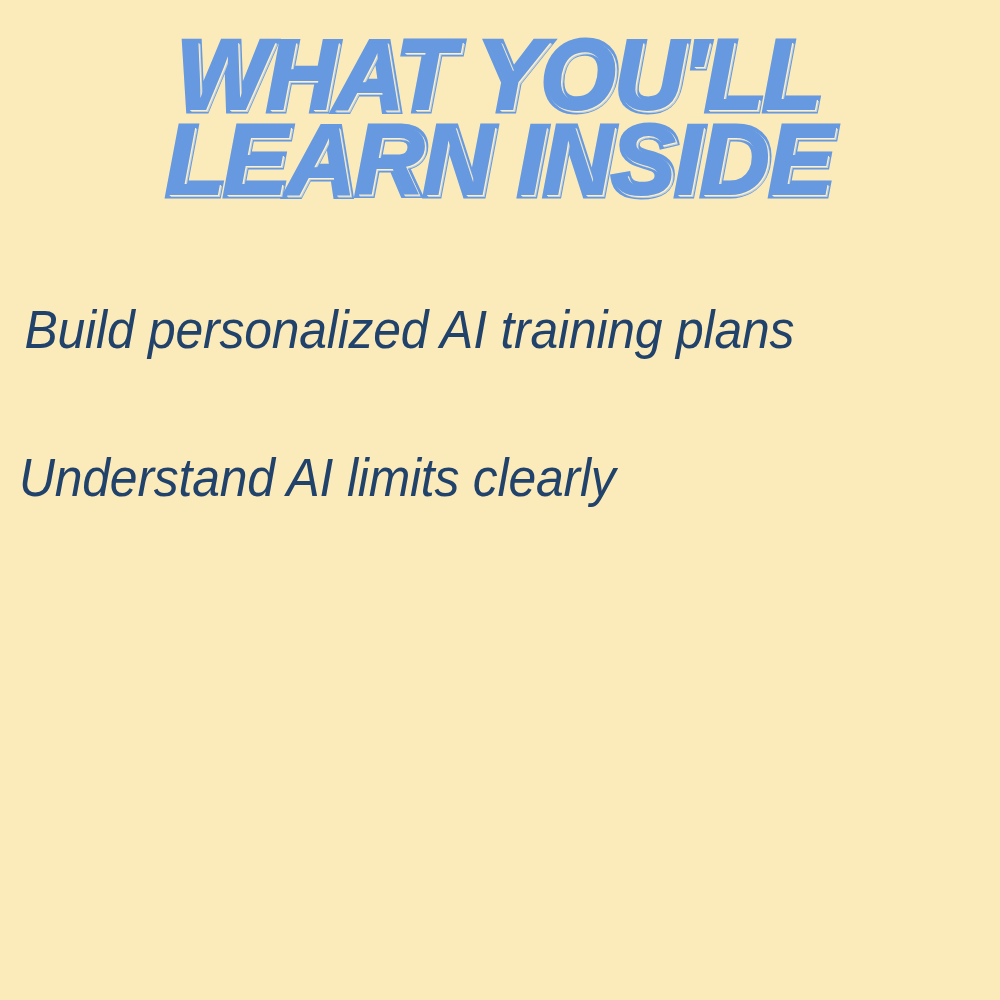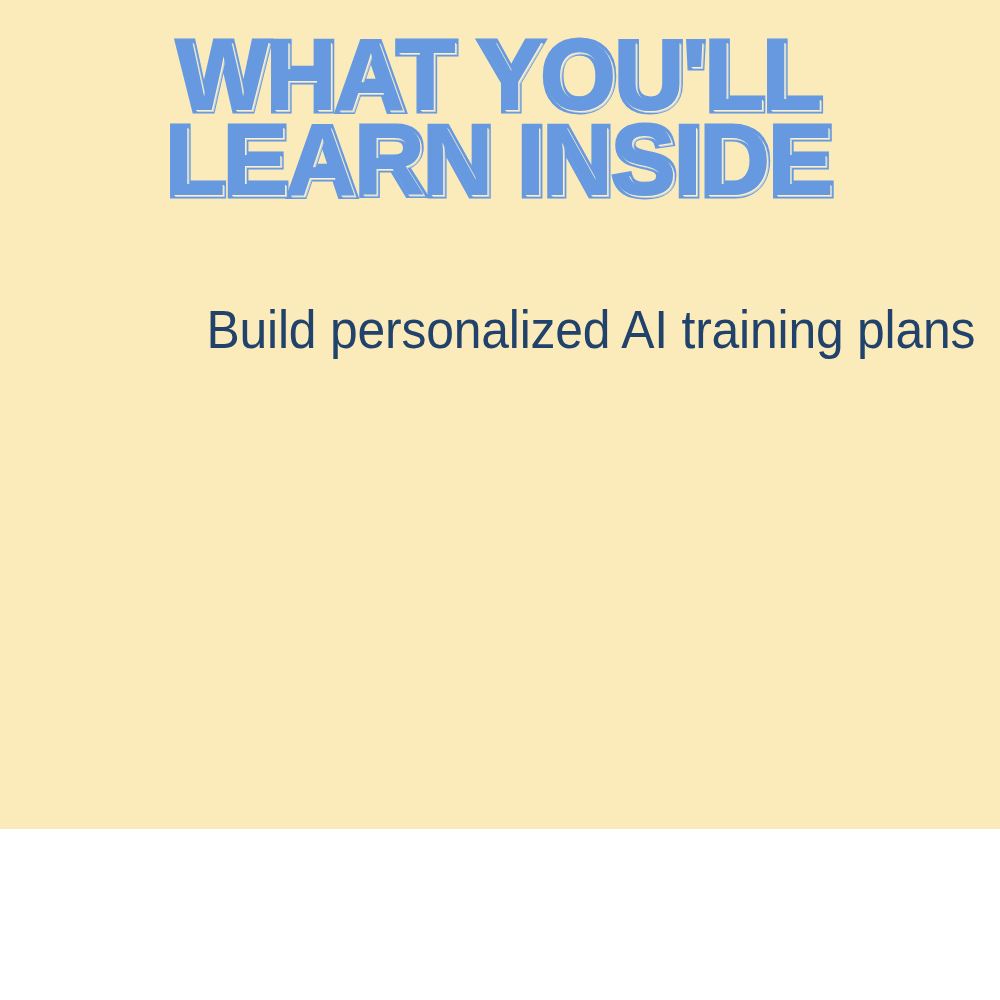--- a/index.html
+++ b/index.html
@@ -9,24 +9,25 @@
   body {
     width: 1000px;
     height: 1000px;
     overflow: hidden;
     font-family: "Liberation Sans", sans-serif;
   }
 
   #poster {
     position: relative;
     width: 1000px;
-    height: 829px;
+    height: 1000px;
     background: #FCEBBA;
     box-sizing: border-box;
     overflow: hidden;
+    font-style: italic;
   }
 
   
   .heading-block {
     position: absolute;
     left: 0;
     top: 36px;
     width: 1000px;
     text-align: center;
     user-select: none;
@@ -67,21 +68,21 @@
     width: 1000px;
     margin: 0;
     padding: 0;
     list-style: none;
   }
 
   .bullet-item {
     display: block;
     height: 148px;
     line-height: 148px;
-    text-align: right;
+    text-align: left;
     white-space: nowrap;
   }
 
   .bullet-text {
     display: inline-block;
     color: #21426B;
     font-family: "Liberation Sans", sans-serif;
     font-weight: 400;
     font-size: 53px;
     line-height: 1;
@@ -98,15 +99,18 @@
 
   <div class="heading-block">
     <span class="heading-line heading-line-1">WHAT YOU'LL</span>
     <span class="heading-line heading-line-2">LEARN INSIDE</span>
   </div>
 
   <ul class="bullet-list">
     <li class="bullet-item">
       <span class="bullet-text">Build personalized AI training plans</span>
     </li>
+    <li class="bullet-item">
+      <span class="bullet-text">Understand AI limits clearly</span>
+    </li>
   </ul>
 
 </div>
 
 </body></html>

